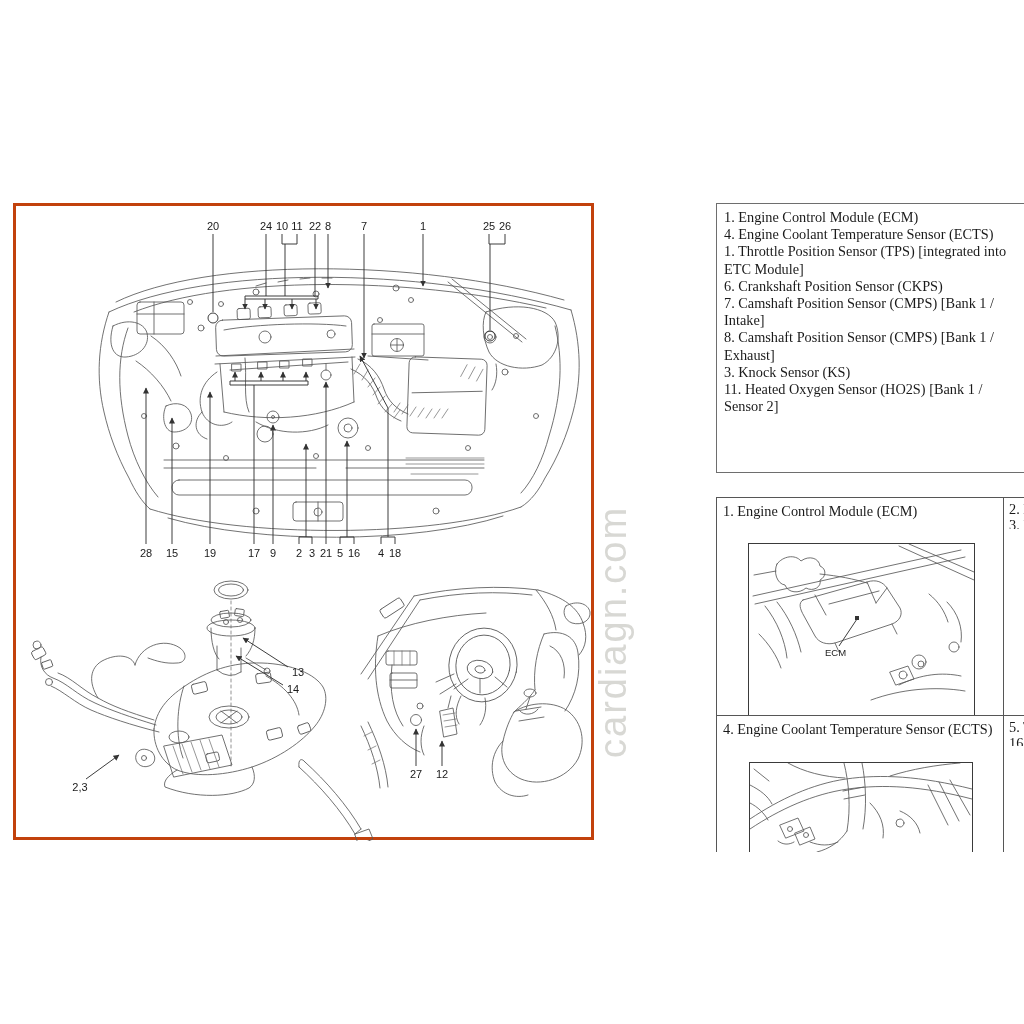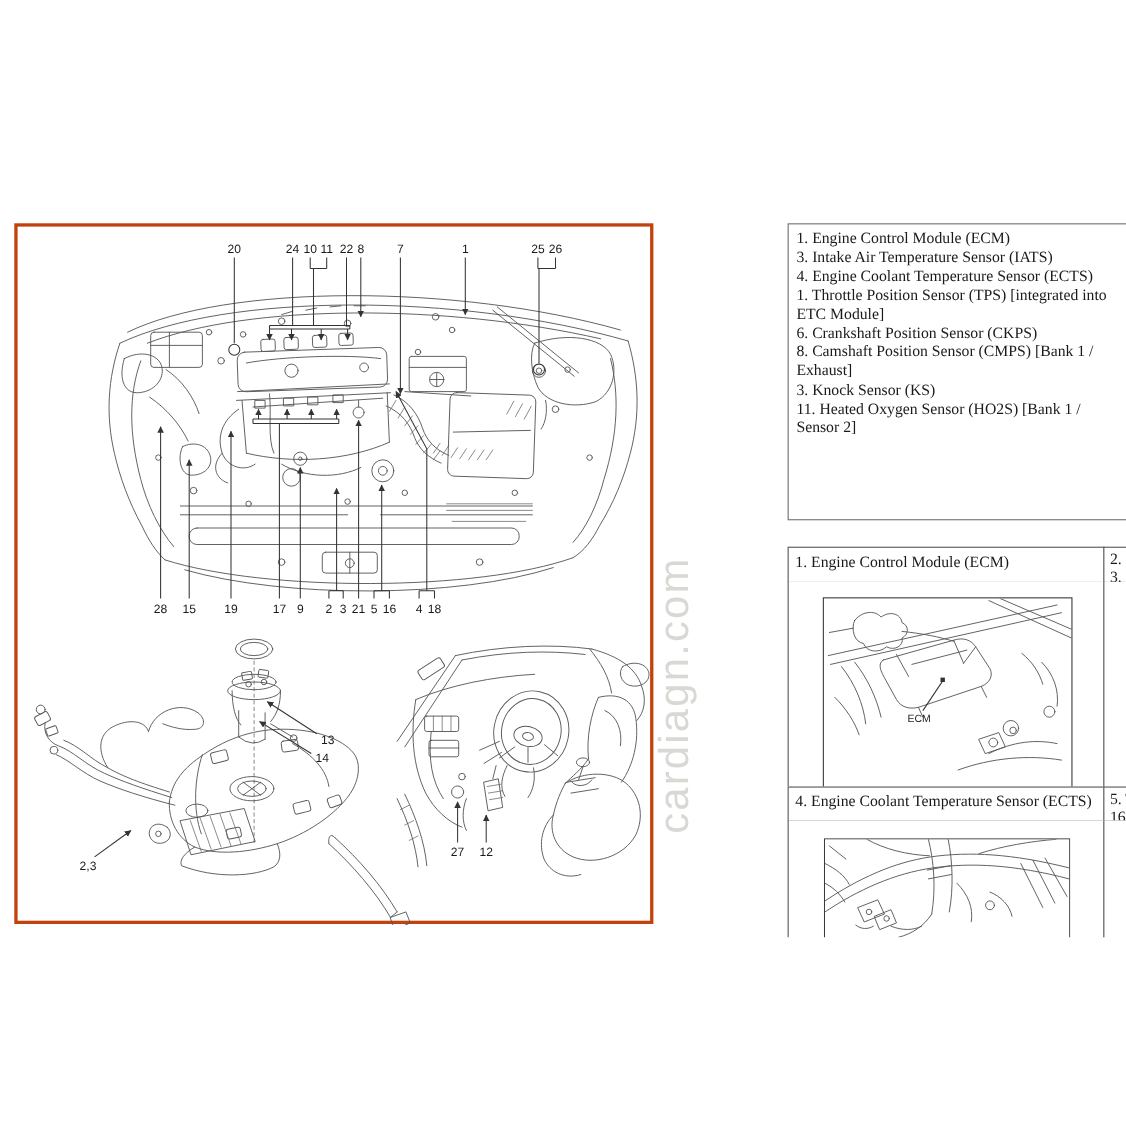--- a/index.html
+++ b/index.html
@@ -327,24 +327,24 @@
         <text class="callout" x="400" y="572">27</text>
         <text class="callout" x="426" y="572">12</text>
       </g>
     </svg>
   </div>
 
   <div class="watermark">cardiagn.com</div>
 
   <div class="sensor-list">
     <div class="li">1. Engine Control Module (ECM)</div>
-    <div class="li">3. Intake Air Temperature Sensor (IATS)</div>
     <div class="li">4. Engine Coolant Temperature Sensor (ECTS)</div>
     <div class="li">1. Throttle Position Sensor (TPS) [integrated into ETC Module]</div>
     <div class="li">6. Crankshaft Position Sensor (CKPS)</div>
+    <div class="li">7. Camshaft Position Sensor (CMPS) [Bank 1 / Intake]</div>
     <div class="li">8. Camshaft Position Sensor (CMPS) [Bank 1 / Exhaust]</div>
     <div class="li">3. Knock Sensor (KS)</div>
     <div class="li">11. Heated Oxygen Sensor (HO2S) [Bank 1 / Sensor 2]</div>
 
   </div>
 
   <div class="cell th b-all" style="left:716px;top:497px;width:288px;height:33px;">1. Engine Control Module (ECM)</div>
   <div class="cell th-r b-ltb" style="left:1003px;top:497px;width:60px;height:33px;">
     <div>2. M</div>
     <div>3. I</div>

